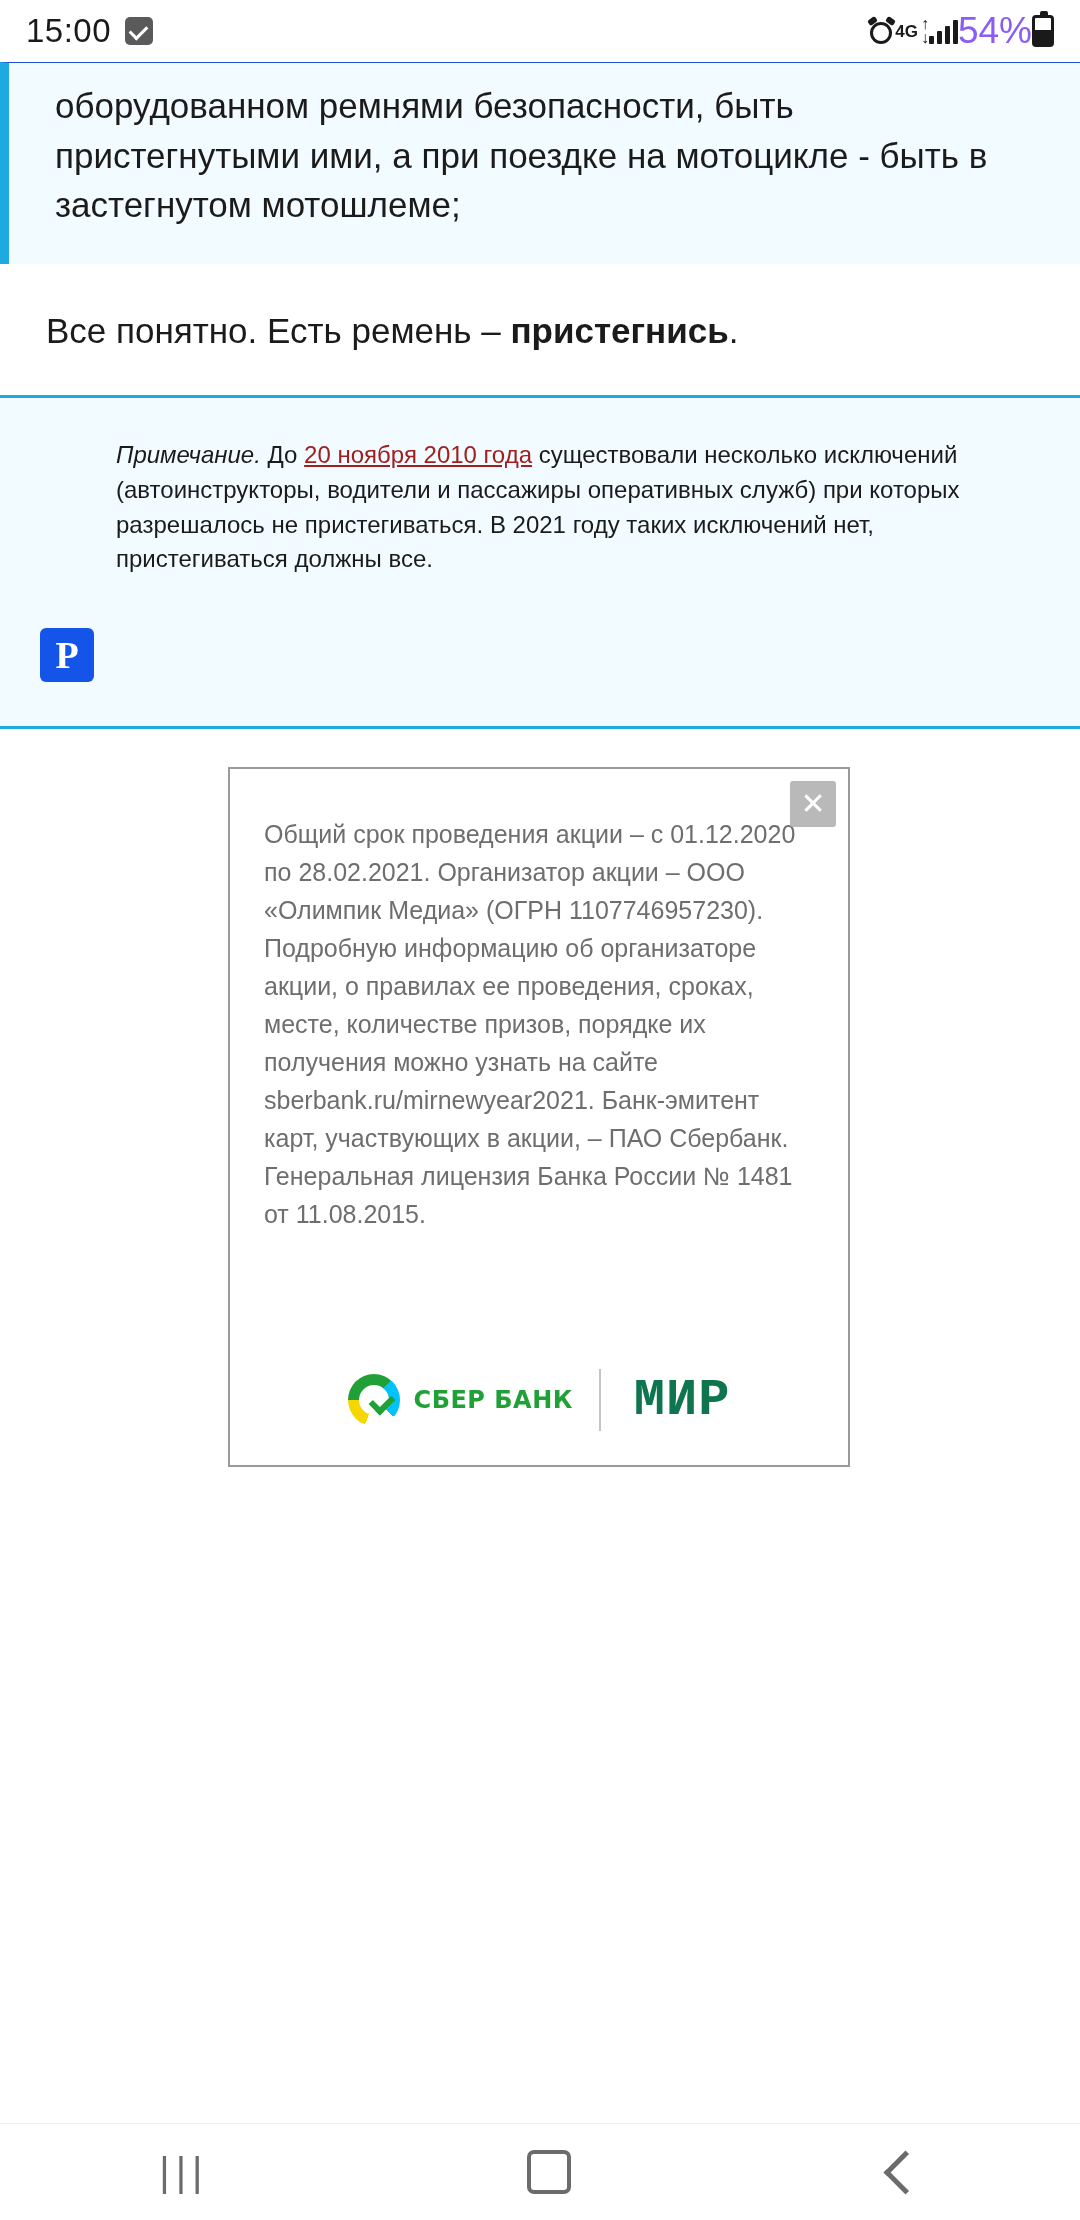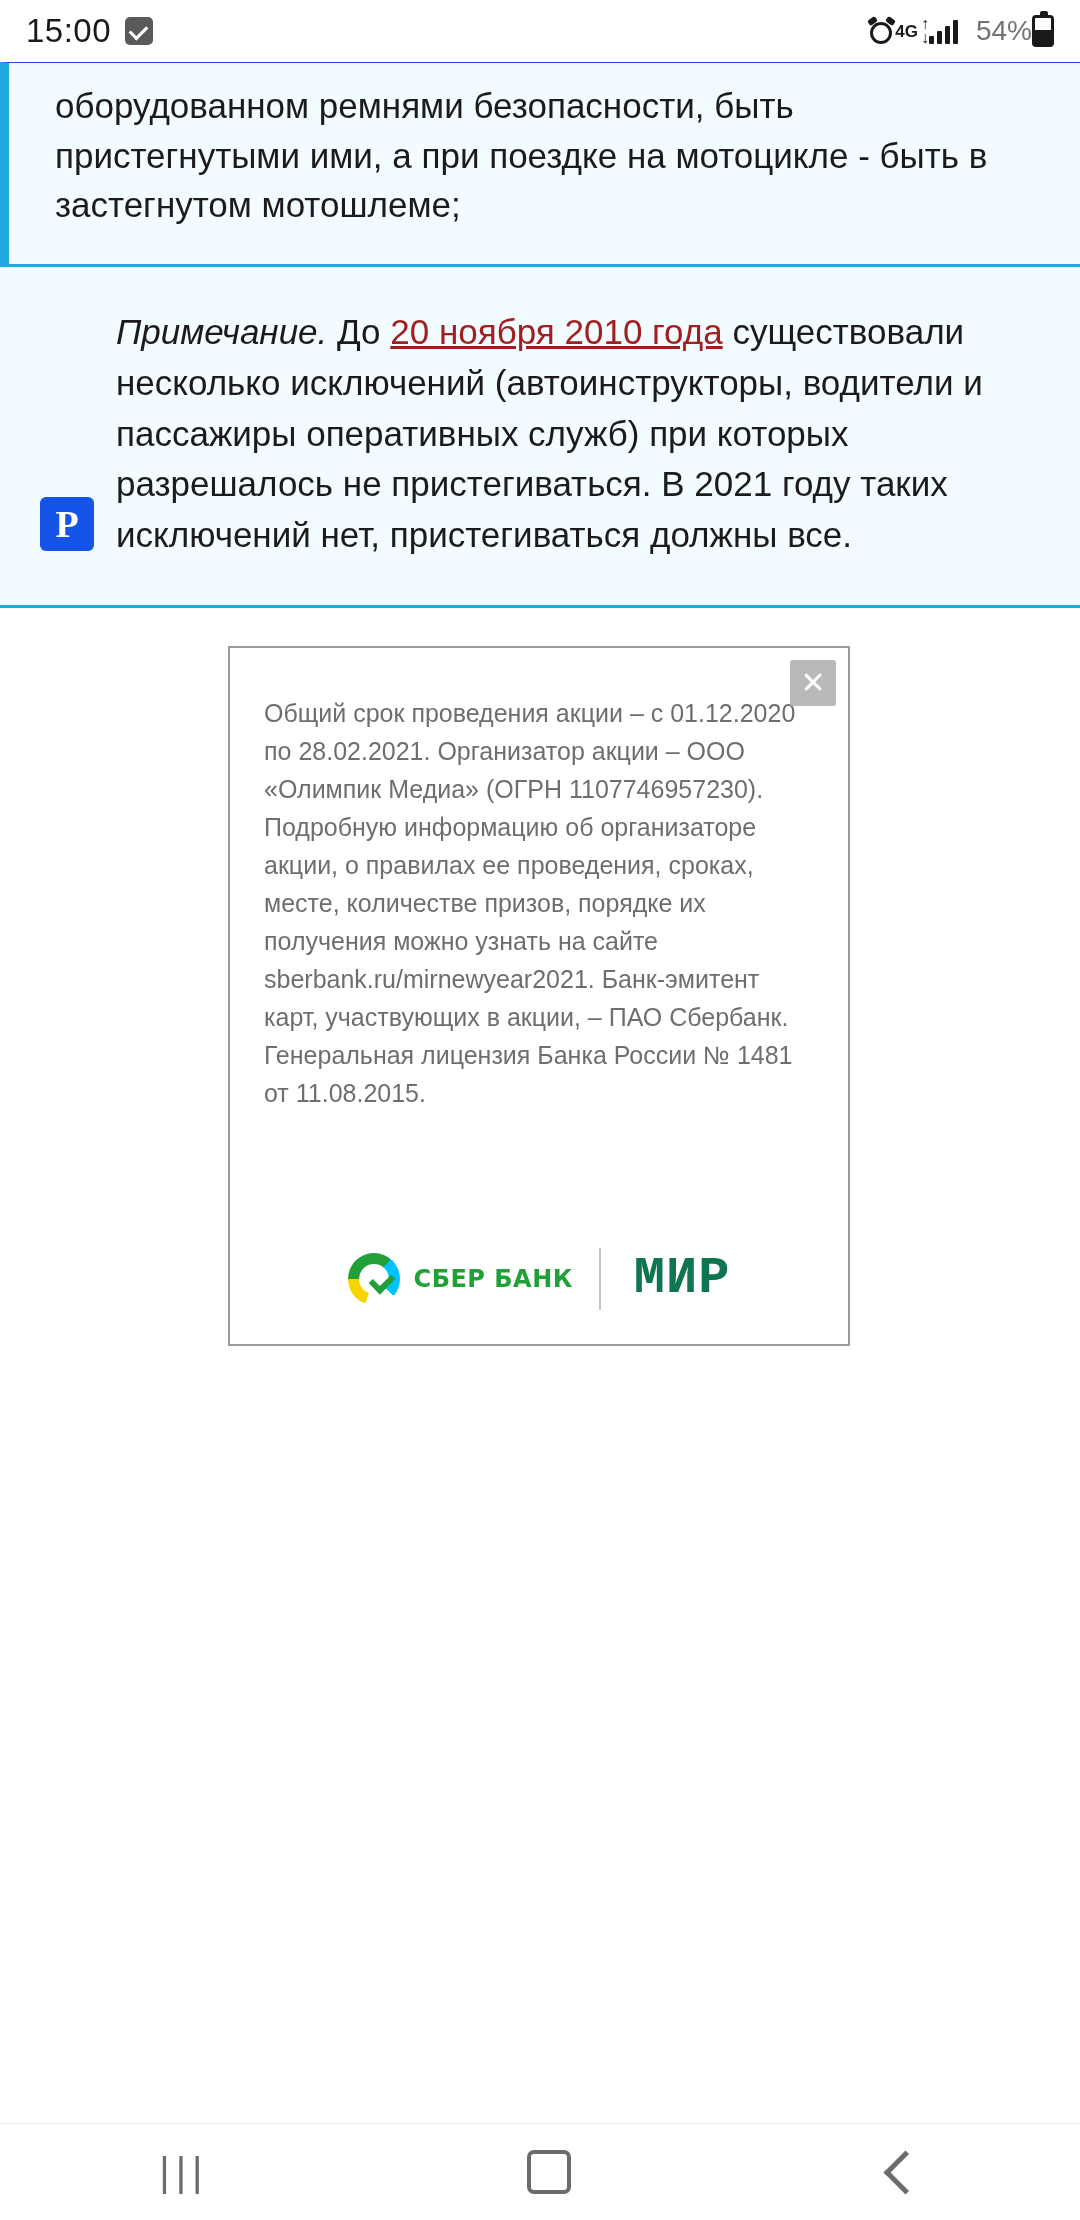--- a/index.html
+++ b/index.html
@@ -107,23 +107,22 @@
     display: block;
     width: 5px;
     background: #1a1a1a;
     border-radius: 1px;
   }
   .signal-bars i:nth-child(1) { height: 8px; }
   .signal-bars i:nth-child(2) { height: 13px; }
   .signal-bars i:nth-child(3) { height: 18px; }
   .signal-bars i:nth-child(4) { height: 24px; background: #1a1a1a; }
   .battery-pct {
-    font-size: 28px;
-    color: #737373;
-    margin-left: 18px;
+    font-size: 37px;
+    color: #8b5cf6;
   }
   .battery-icon {
     width: 22px;
     height: 32px;
     border: 3px solid #1a1a1a;
     border-radius: 4px;
     position: relative;
     box-sizing: border-box;
     background: linear-gradient(to top, #1a1a1a 54%, #ffffff 54%);
   }
@@ -182,21 +181,21 @@
     border-radius: 6px;
     color: #ffffff;
     font-weight: bold;
     font-size: 38px;
     line-height: 54px;
     text-align: center;
     margin-top: 190px;
     font-family: "Liberation Serif", serif;
   }
   .note-text {
-    font-size: 35px;
+    font-size: 24px;
     line-height: 1.45;
     color: #1b1b1b;
   }
   .note-text i { font-style: italic; }
   .note-link {
     color: #a02020;
     text-decoration: underline;
   }
 
   
@@ -361,20 +360,23 @@
     <span class="battery-icon"></span>
   </div>
 </div>
 
 <div class="content">
 
   <div class="quote-block">
     <p>оборудованном ремнями безопасности, быть пристегнутыми ими, а при поездке на мотоцикле - быть в застегнутом мотошлеме;</p>
   </div>
 
+  <div class="plain-para">
+    <span>Все понятно. Есть ремень – </span><b>пристегнись</b><span>.</span>
+  </div>
 
   <div class="note-block">
     <div class="note-icon">P</div>
     <div class="note-text">
       <i>Примечание.</i><span> До </span><a class="note-link" href="#">20 ноября 2010 года</a><span> существовали несколько исключений (автоинструкторы, водители и пассажиры оперативных служб) при которых разрешалось не пристегиваться. В 2021 году таких исключений нет, пристегиваться должны все.</span>
     </div>
   </div>
 
   <div class="ad-area">
     <div class="ad-banner">

